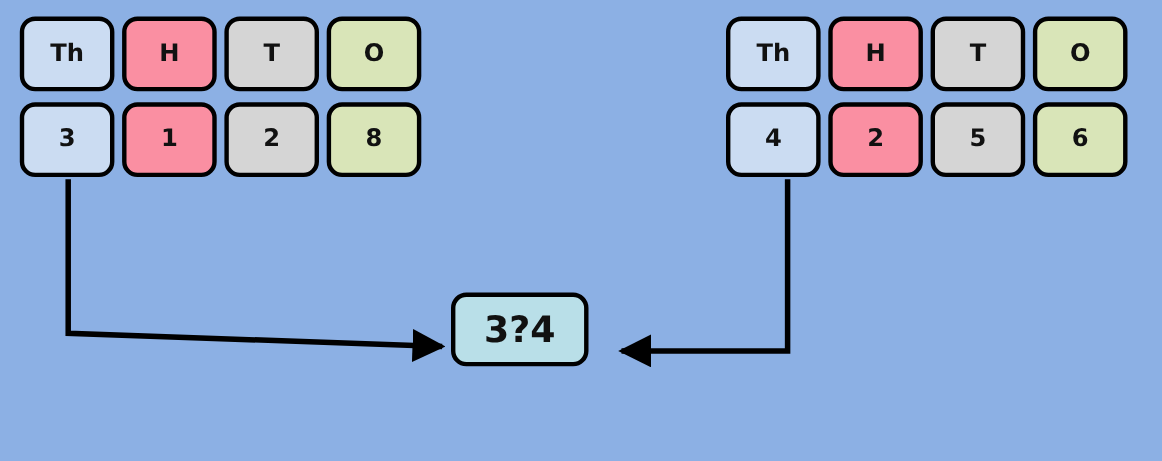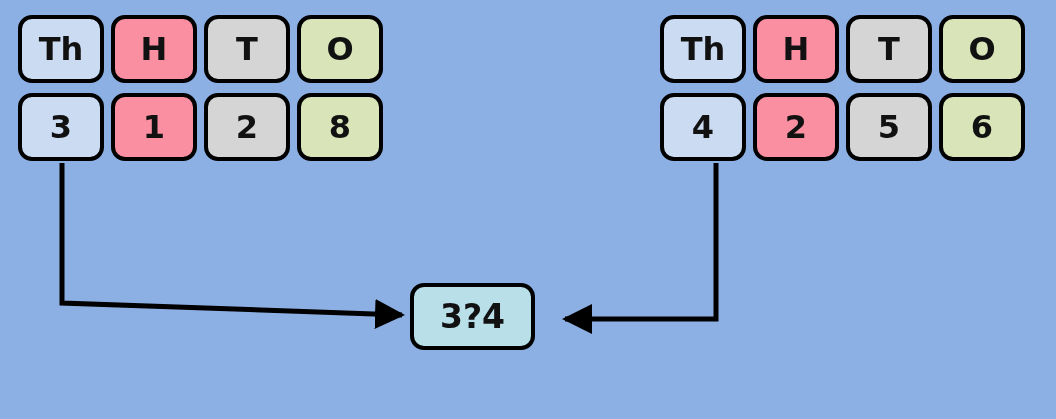--- a/index.html
+++ b/index.html
@@ -34,39 +34,39 @@
   }
   .pv-cell {
     width: 86px;
     height: 68px;
     border: 4px solid #000000;
     border-radius: 14px;
     box-sizing: border-box;
     display: flex;
     align-items: center;
     justify-content: center;
-    font-size: 32px;
+    font-size: 22px;
     font-weight: bold;
     color: #111111;
     line-height: 1;
     letter-spacing: 0px;
   }
   .pv-cell.c-th { background: #cbdcf2; }
   .pv-cell.c-h  { background: #fa8fa2; }
   .pv-cell.c-t  { background: #d5d5d5; }
   .pv-cell.c-o  { background: #d9e5b8; }
 
   #group-left  { left: 18px;  top: 15px; }
   #group-right { left: 660px; top: 15px; }
 
   
   #compare-box {
     position: absolute;
     left: 410px;
-    top: 283px;
+    top: 266px;
     width: 125px;
     height: 67px;
     background: #b9dfe8;
     border: 4px solid #000000;
     border-radius: 14px;
     box-sizing: border-box;
     display: flex;
     align-items: center;
     justify-content: center;
     font-size: 33px;

